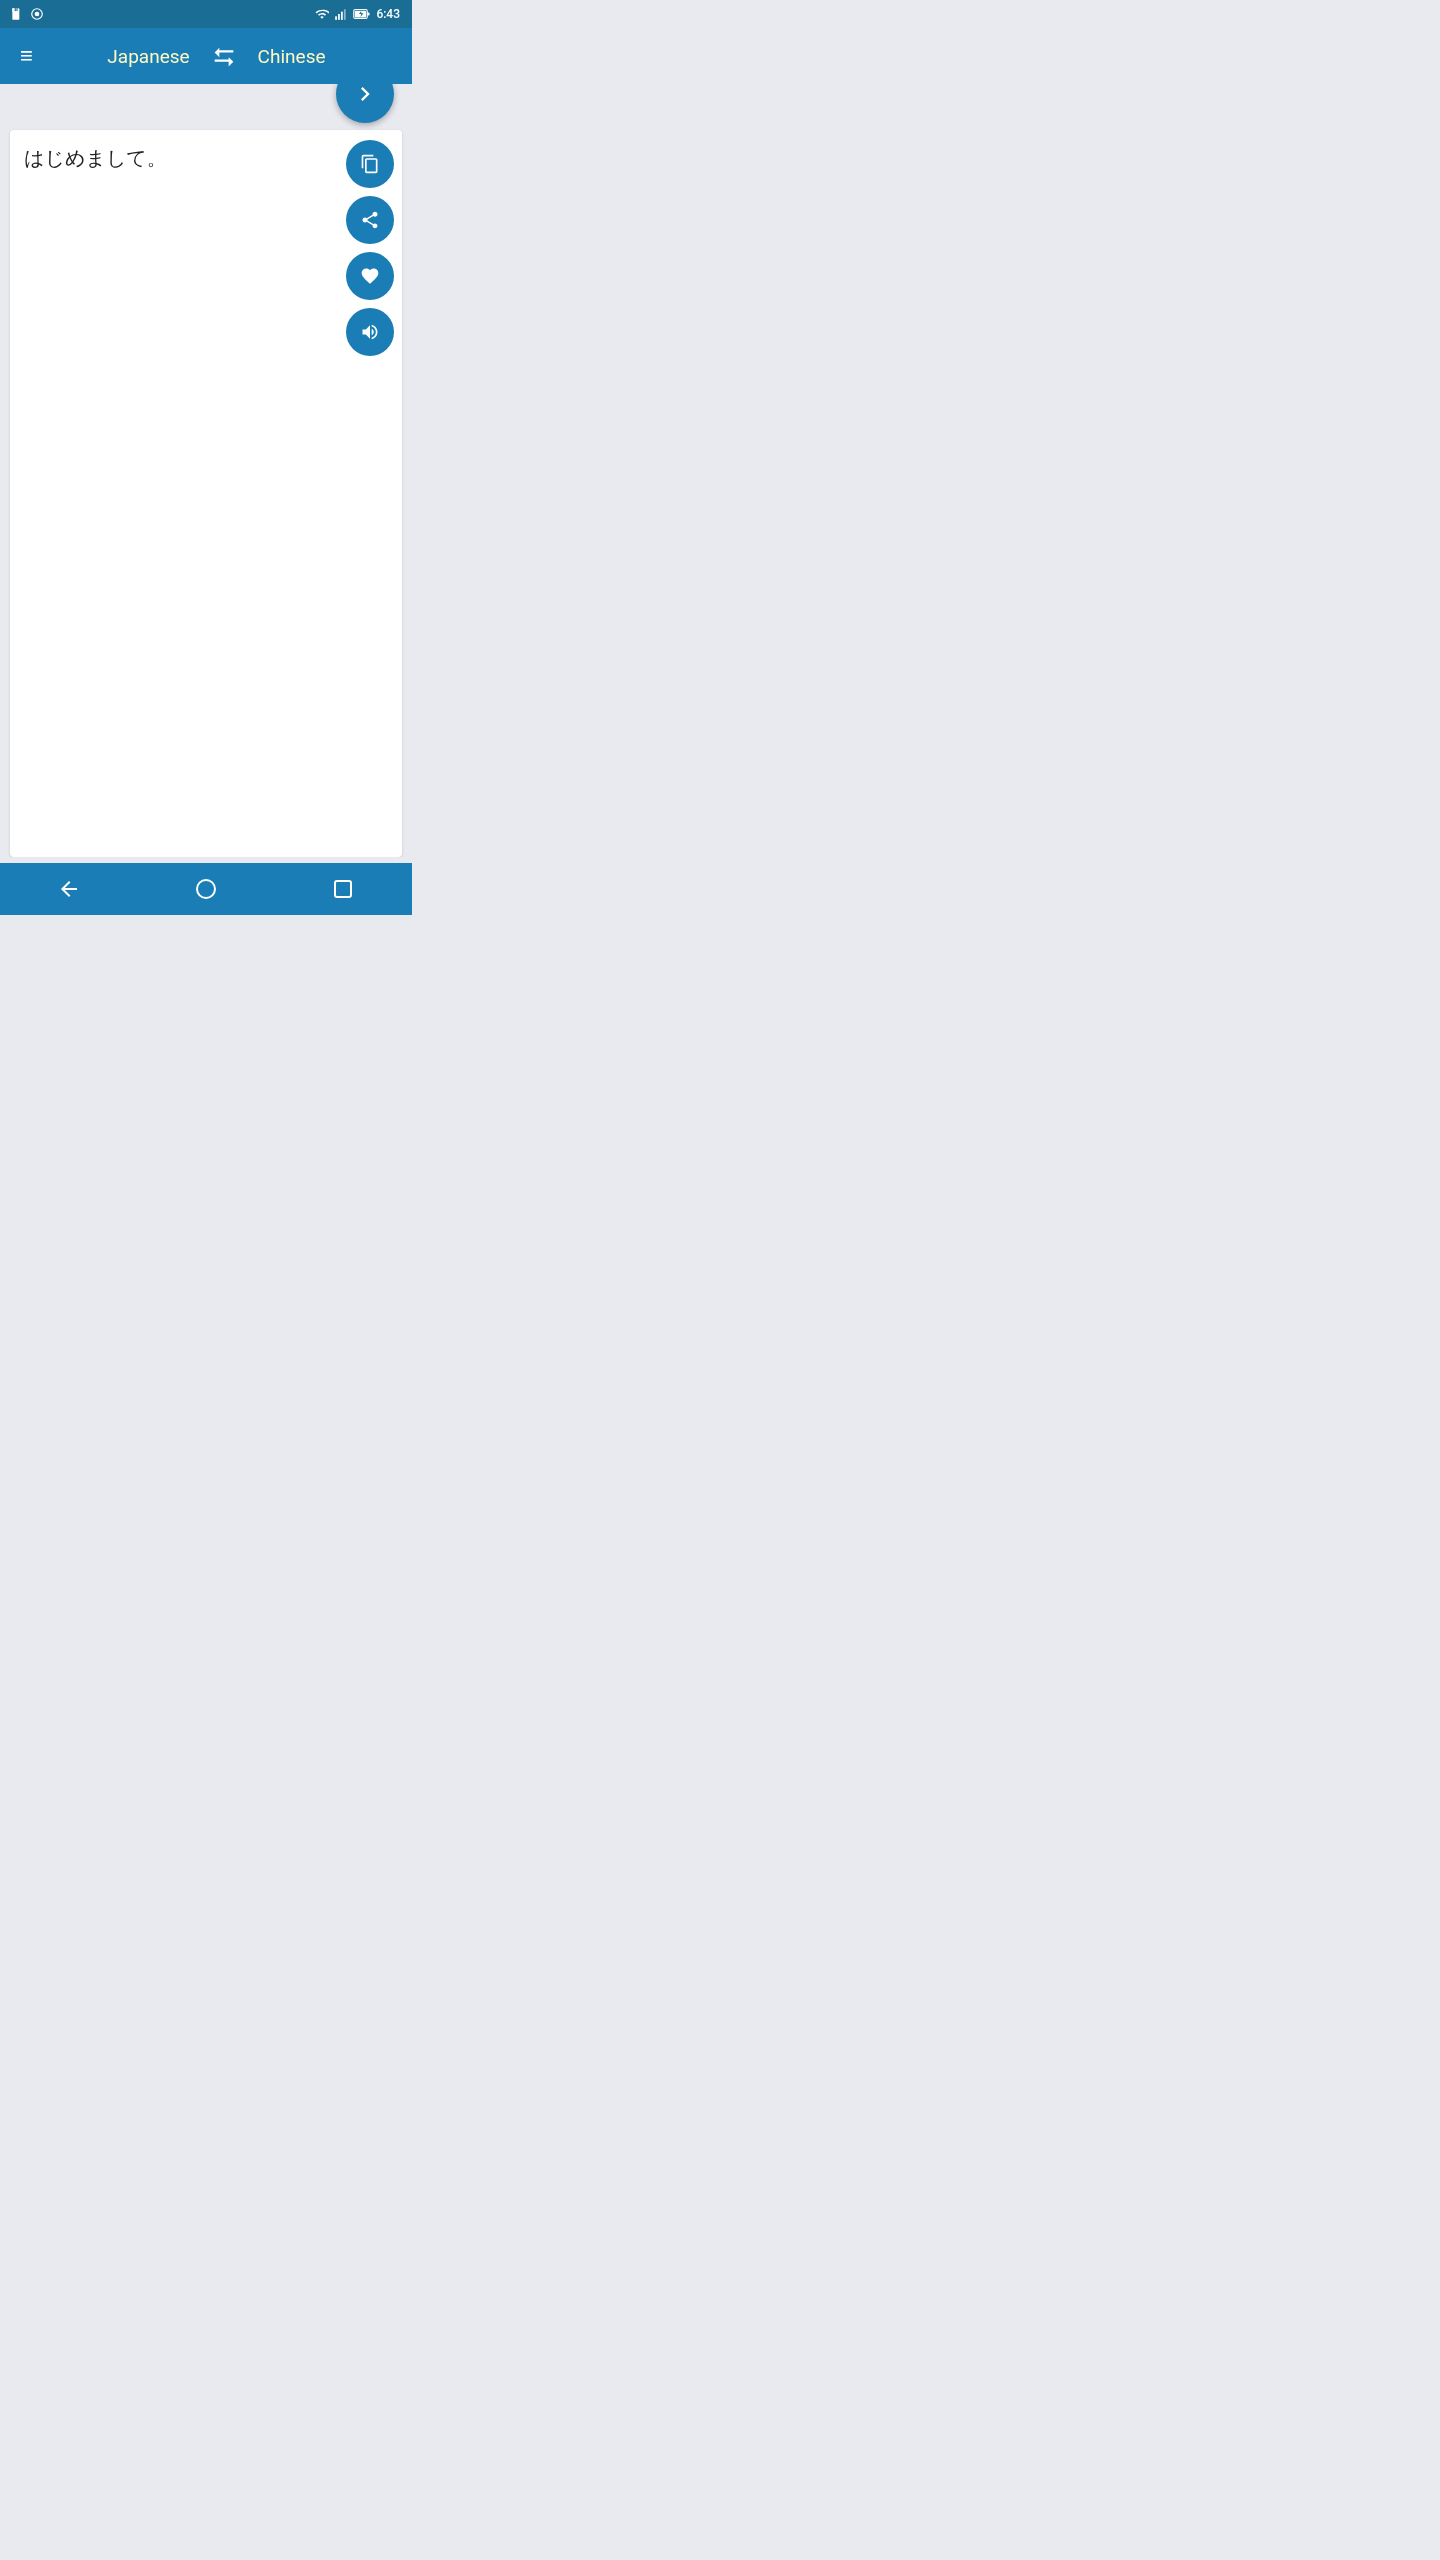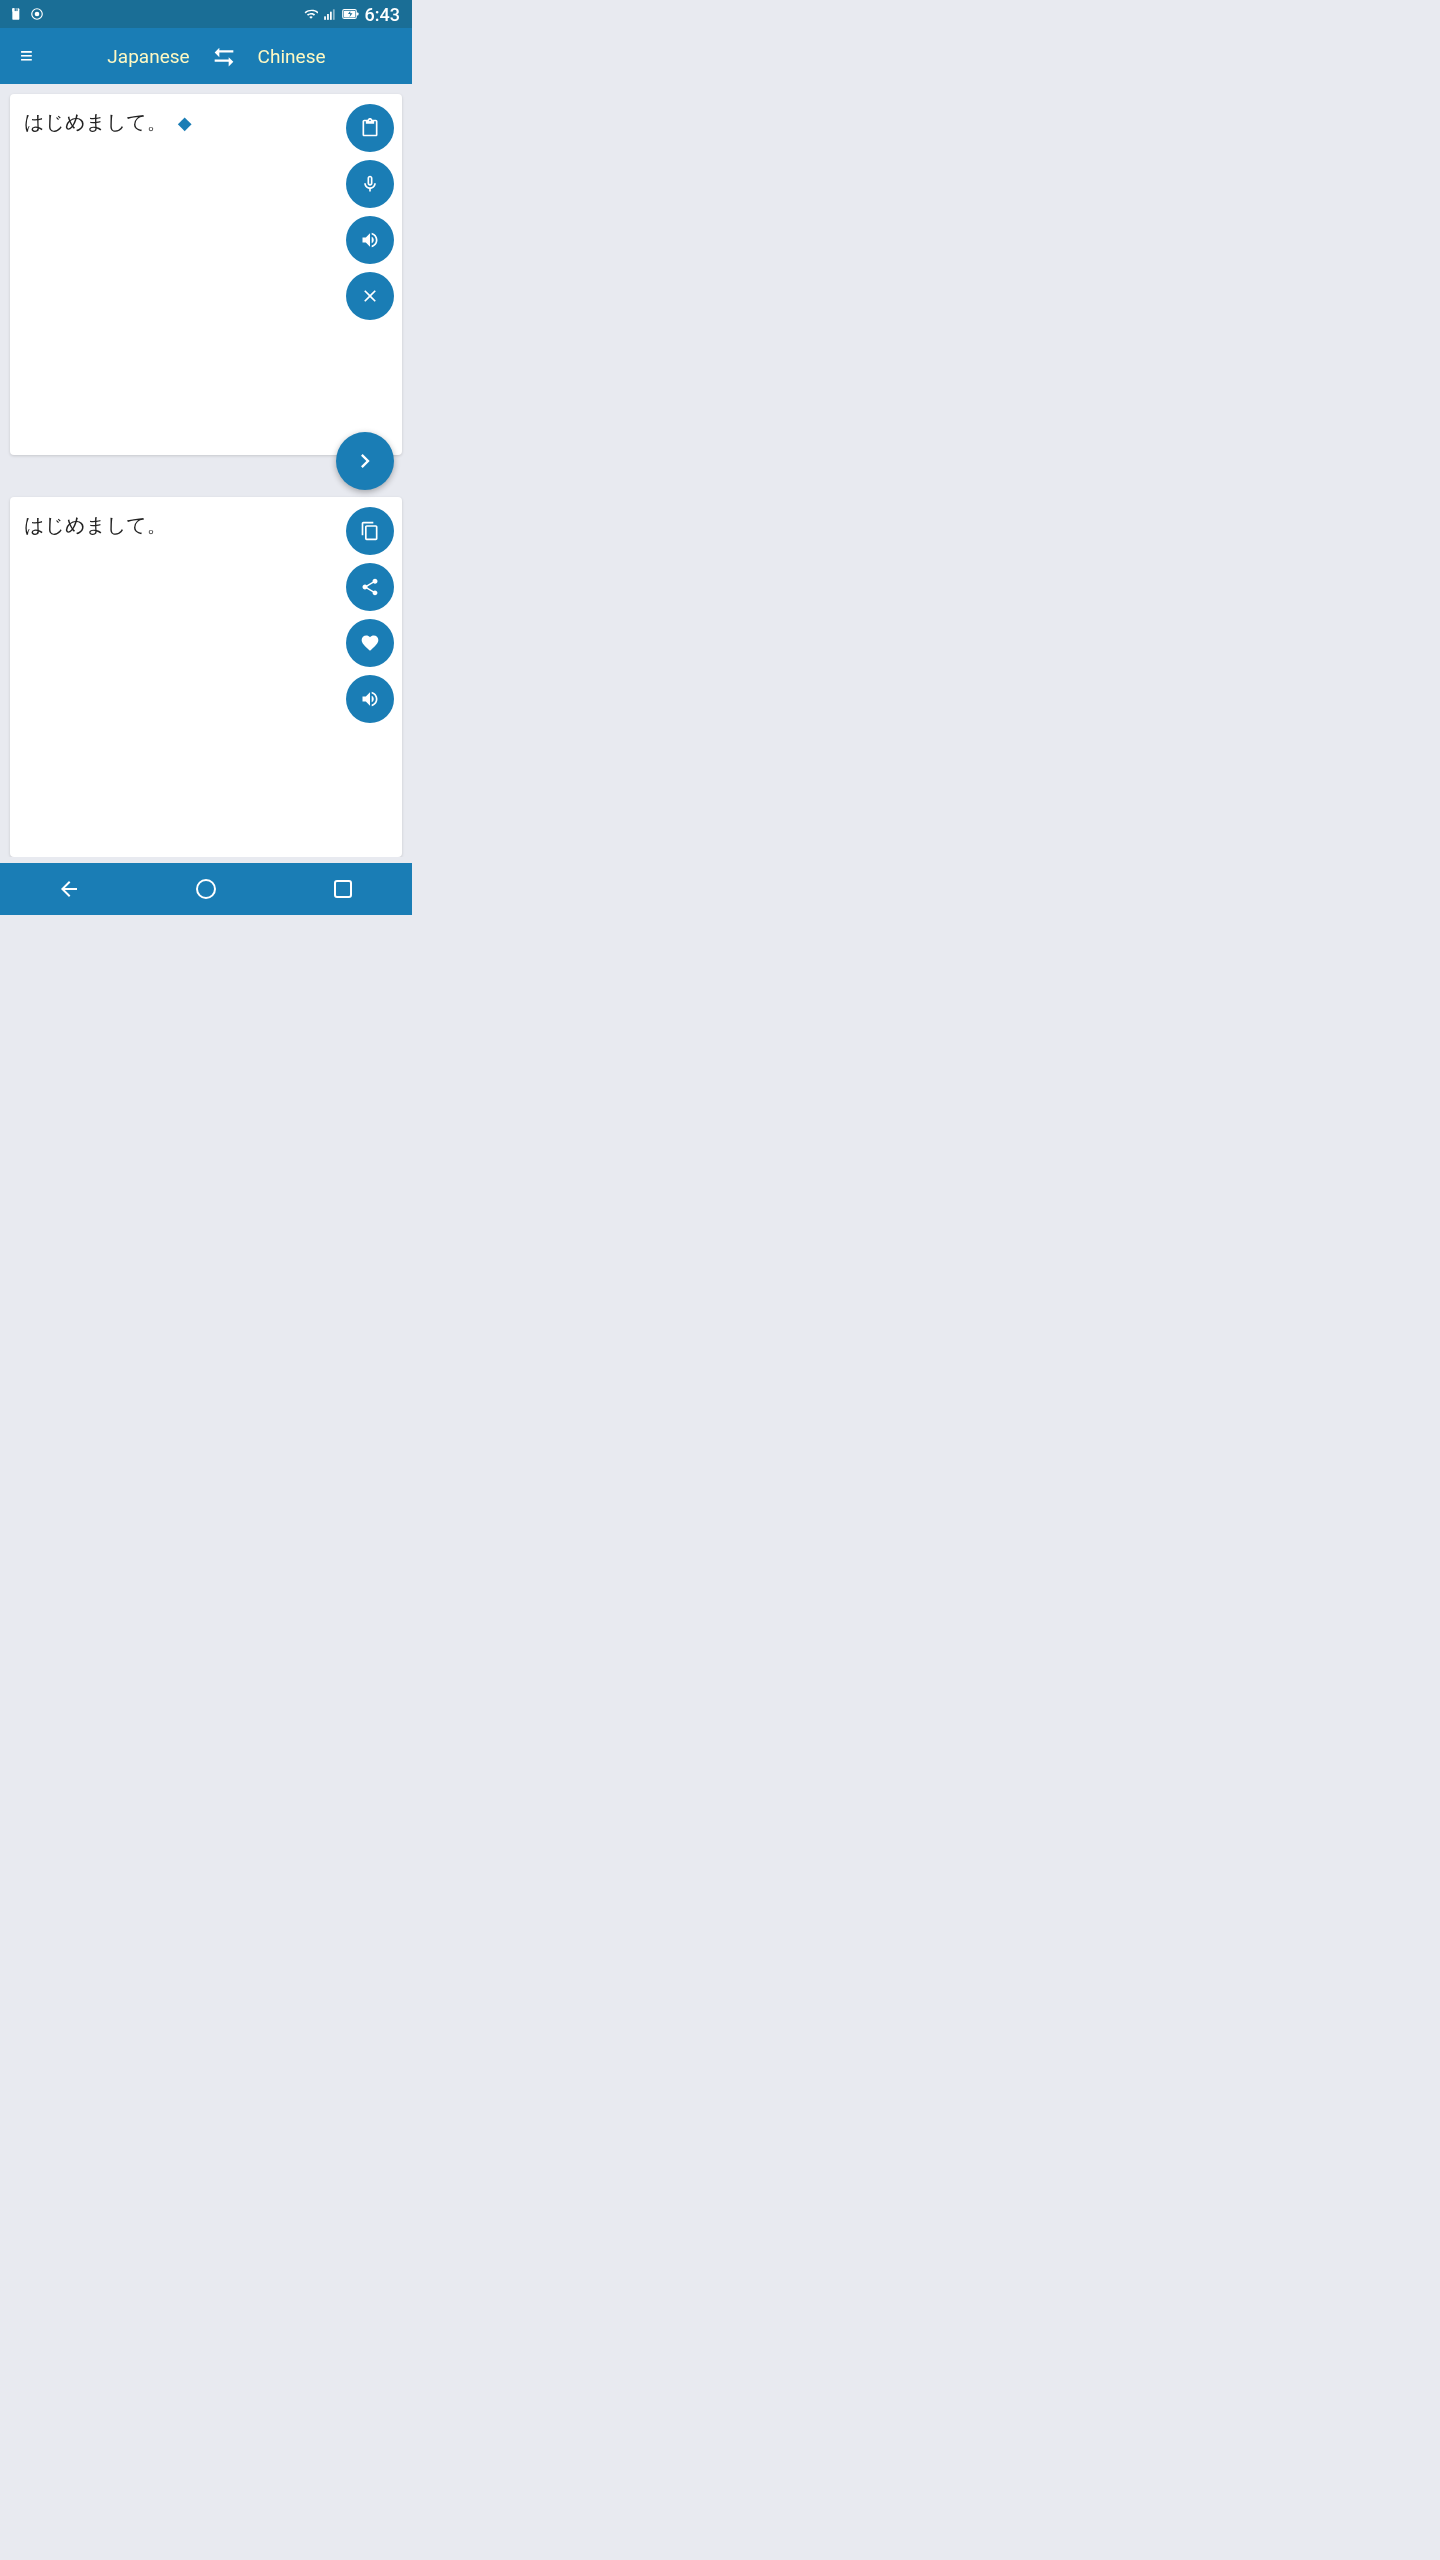--- a/index.html
+++ b/index.html
@@ -38,21 +38,21 @@
     }
 
     .status-right {
       display: flex;
       align-items: center;
       gap: 5px;
     }
 
     .status-time {
       color: white;
-      font-size: 18px;
+      font-size: 12px;
       font-weight: 500;
     }
 
     
     .sd-icon {
       width: 14px;
       height: 14px;
       fill: white;
     }
 
@@ -277,54 +277,20 @@
 
     <svg width="28" height="28" viewBox="0 0 24 24" style="cursor:pointer;">
       <path d="M16 17v-4l4 4-4 4v-4H4v-2h12zM8 3v4H20v2H8v4l-4-4 4-4z" fill="white"></path>
     </svg>
     <span class="toolbar-lang">Chinese</span>
   </div>
 </div>
 
 <div class="main">
 
-  <div class="input-panel">
-    <div class="input-text">
-      <span>はじめまして。</span>
-      
-      <span class="water-drop">◆</span>
-    </div>
-
-    <div class="input-side-buttons">
-
-      <button class="circle-btn">
-        <svg class="icon-svg-sm" viewBox="0 0 24 24">
-          <path d="M19 2h-4.18C14.4.84 13.3 0 12 0c-1.3 0-2.4.84-2.82 2H5c-1.1 0-2 .9-2 2v16c0 1.1.9 2 2 2h14c1.1 0 2-.9 2-2V4c0-1.1-.9-2-2-2zm-7 0c.55 0 1 .45 1 1s-.45 1-1 1-1-.45-1-1 .45-1 1-1zm7 18H5V4h2v3h10V4h2v16z"></path>
-        </svg>
-      </button>
-
-      <button class="circle-btn">
-        <svg class="icon-svg-sm" viewBox="0 0 24 24">
-          <path d="M12 14c1.66 0 3-1.34 3-3V5c0-1.66-1.34-3-3-3S9 3.34 9 5v6c0 1.66 1.34 3 3 3zm-1-9c0-.55.45-1 1-1s1 .45 1 1v6c0 .55-.45 1-1 1s-1-.45-1-1V5zm6 6c0 2.76-2.24 5-5 5s-5-2.24-5-5H5c0 3.53 2.61 6.43 6 6.92V21h2v-3.08c3.39-.49 6-3.39 6-6.92h-2z"></path>
-        </svg>
-      </button>
-
-      <button class="circle-btn">
-        <svg class="icon-svg-sm" viewBox="0 0 24 24">
-          <path d="M3 9v6h4l5 5V4L7 9H3zm13.5 3c0-1.77-1.02-3.29-2.5-4.03v8.05c1.48-.73 2.5-2.25 2.5-4.02zM14 3.23v2.06c2.89.86 5 3.54 5 6.71s-2.11 5.85-5 6.71v2.06c4.01-.91 7-4.49 7-8.77s-2.99-7.86-7-8.77z"></path>
-        </svg>
-      </button>
-
-      <button class="circle-btn">
-        <svg class="icon-svg-sm" viewBox="0 0 24 24">
-          <path d="M19 6.41L17.59 5 12 10.59 6.41 5 5 6.41 10.59 12 5 17.59 6.41 19 12 13.41 17.59 19 19 17.59 13.41 12z"></path>
-        </svg>
-      </button>
-    </div>
-  </div>
 
   <div class="send-btn-wrapper">
     <button class="send-btn">
       <svg width="28" height="28" viewBox="0 0 24 24">
         <path d="M10 6L8.59 7.41 13.17 12l-4.58 4.59L10 18l6-6z" fill="white"></path>
       </svg>
     </button>
   </div>
 
   <div class="output-panel" style="margin-top: 30px;">

